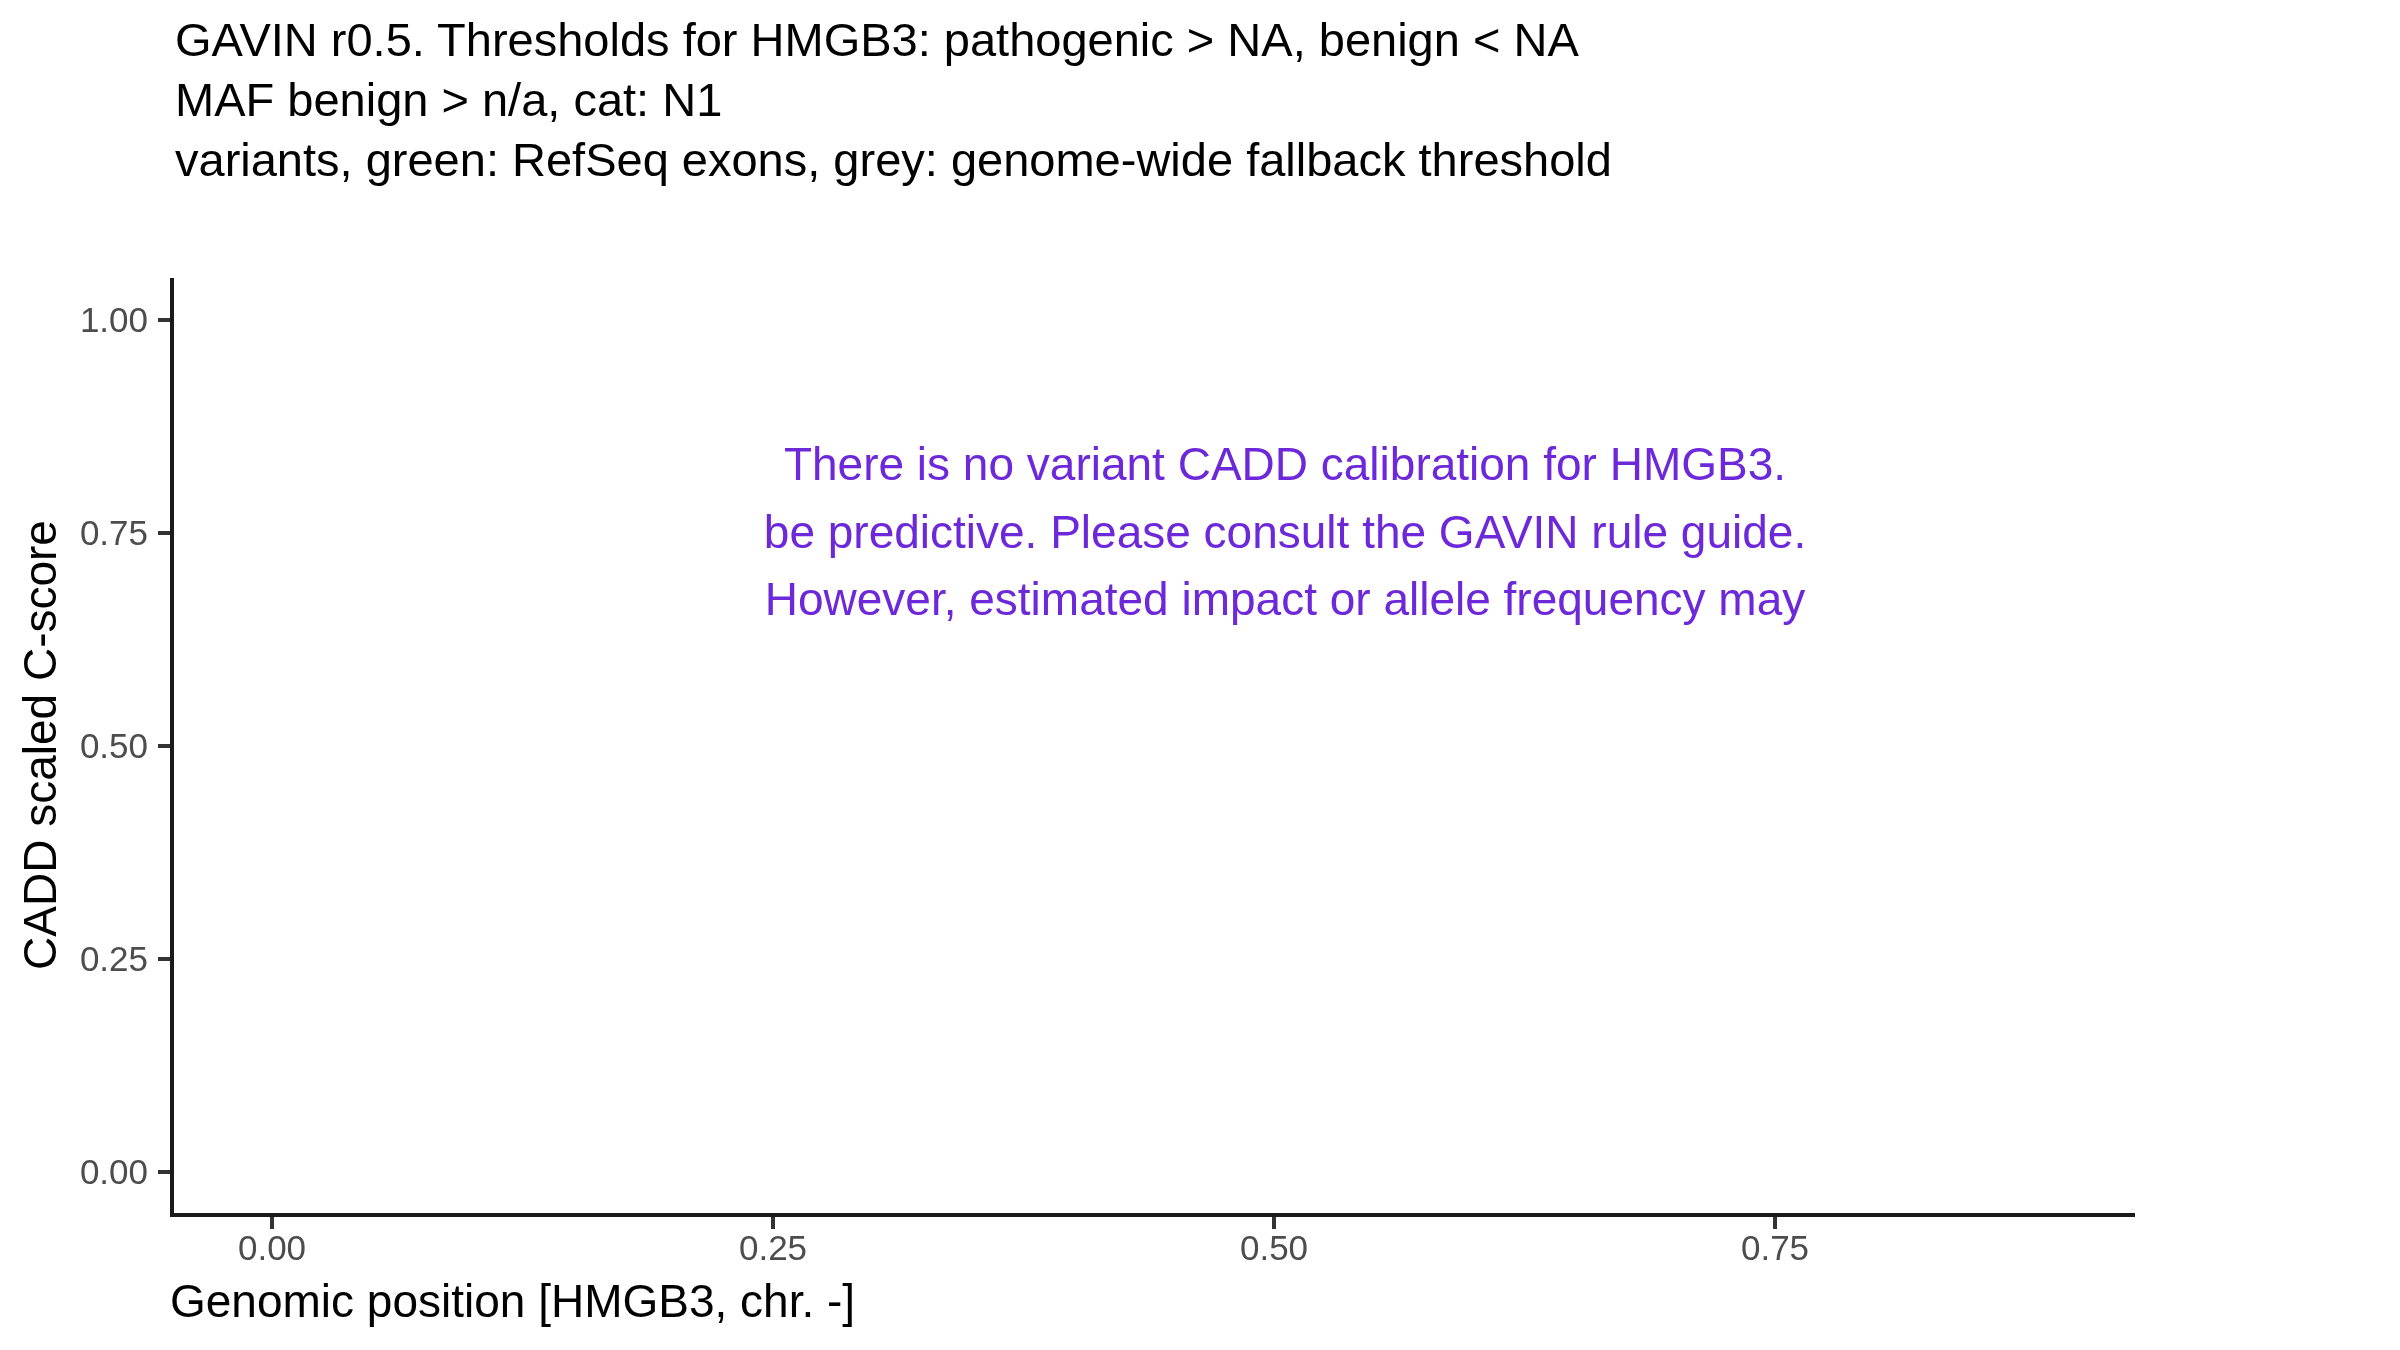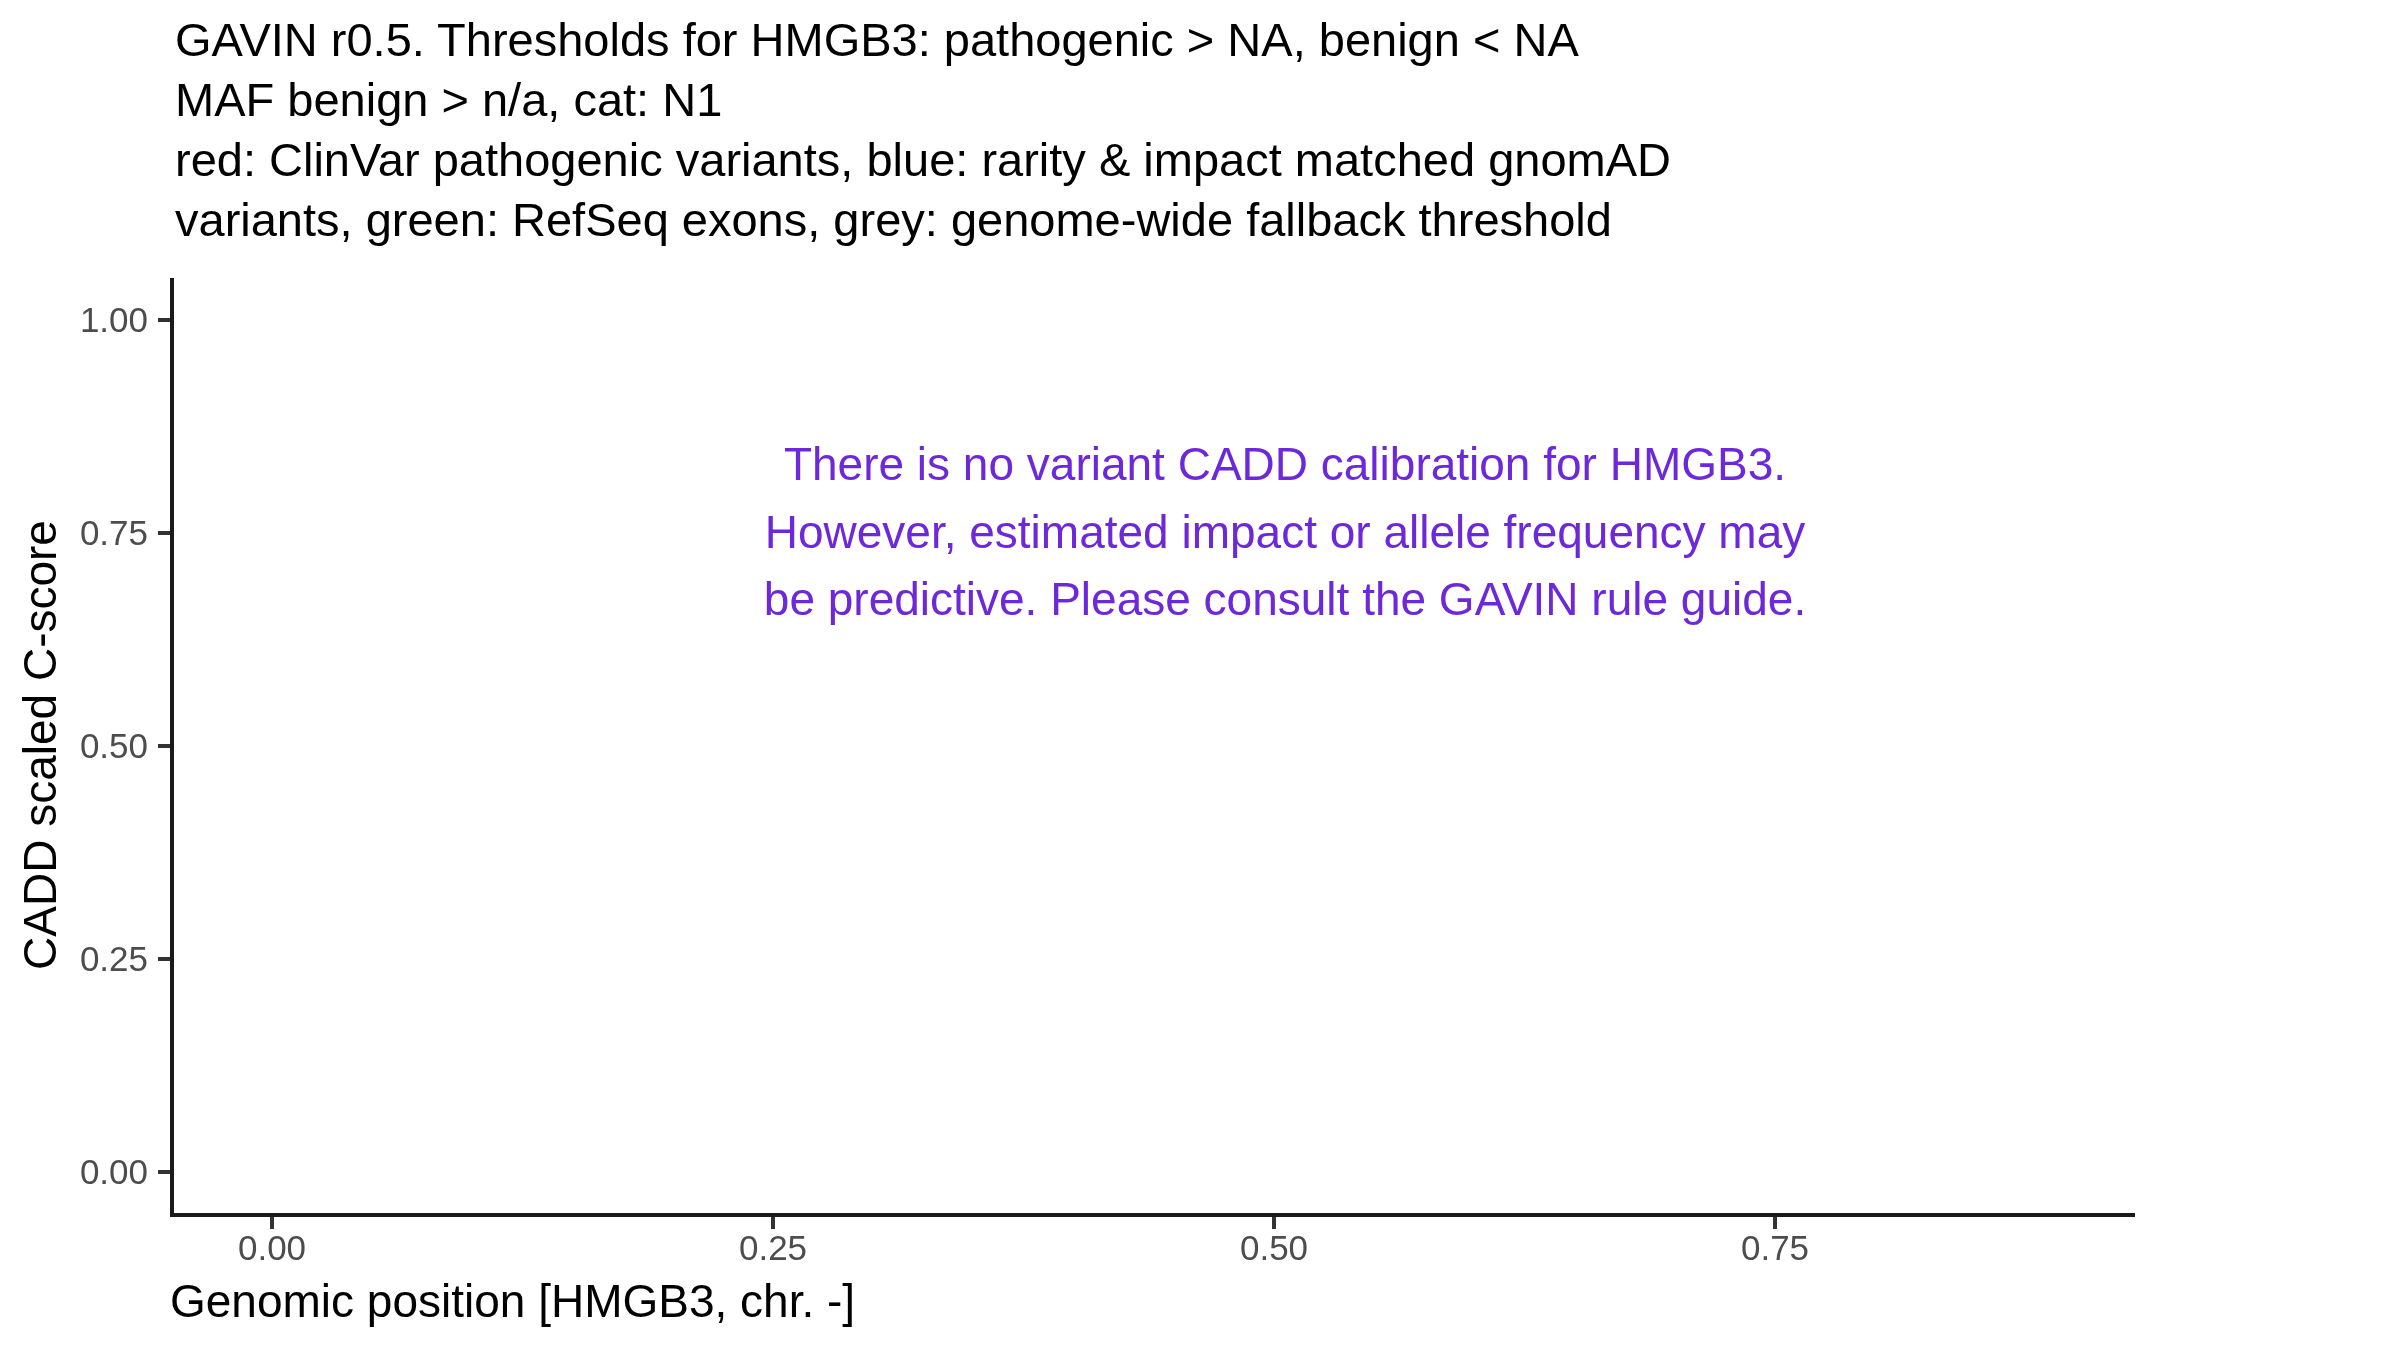--- a/index.html
+++ b/index.html
@@ -113,30 +113,29 @@
   }
 </style>
 </head>
 <body>
 
 <div class="figure">
 
   <div class="title-block">
     <div>GAVIN r0.5. Thresholds for HMGB3: pathogenic &gt; NA, benign &lt; NA</div>
     <div>MAF benign &gt; n/a, cat: N1</div>
-    <div>red: ClinVar pathogenic variants, blue: rarity &amp; impact matched gnomAD</div>
     <div>variants, green: RefSeq exons, grey: genome-wide fallback threshold</div>
   </div>
 
   <div class="panel"></div>
 
   <div class="annotation-block">
     <div>There is no variant CADD calibration for HMGB3.</div>
+    <div>be predictive. Please consult the GAVIN rule guide.</div>
     <div>However, estimated impact or allele frequency may</div>
-    <div>be predictive. Please consult the GAVIN rule guide.</div>
   </div>
 
   <div class="ytick-mark" style="top: 318px;"></div>
   <div class="ytick-mark" style="top: 531px;"></div>
   <div class="ytick-mark" style="top: 744px;"></div>
   <div class="ytick-mark" style="top: 957px;"></div>
   <div class="ytick-mark" style="top: 1170px;"></div>
 
   <div class="ytick-label" style="top: 300px;">1.00</div>
   <div class="ytick-label" style="top: 513px;">0.75</div>

